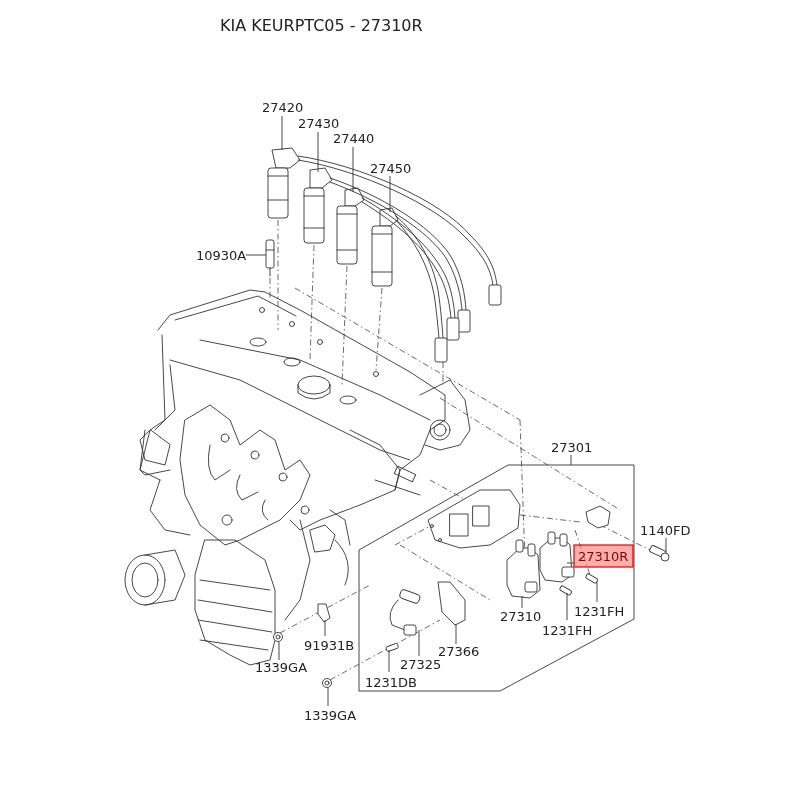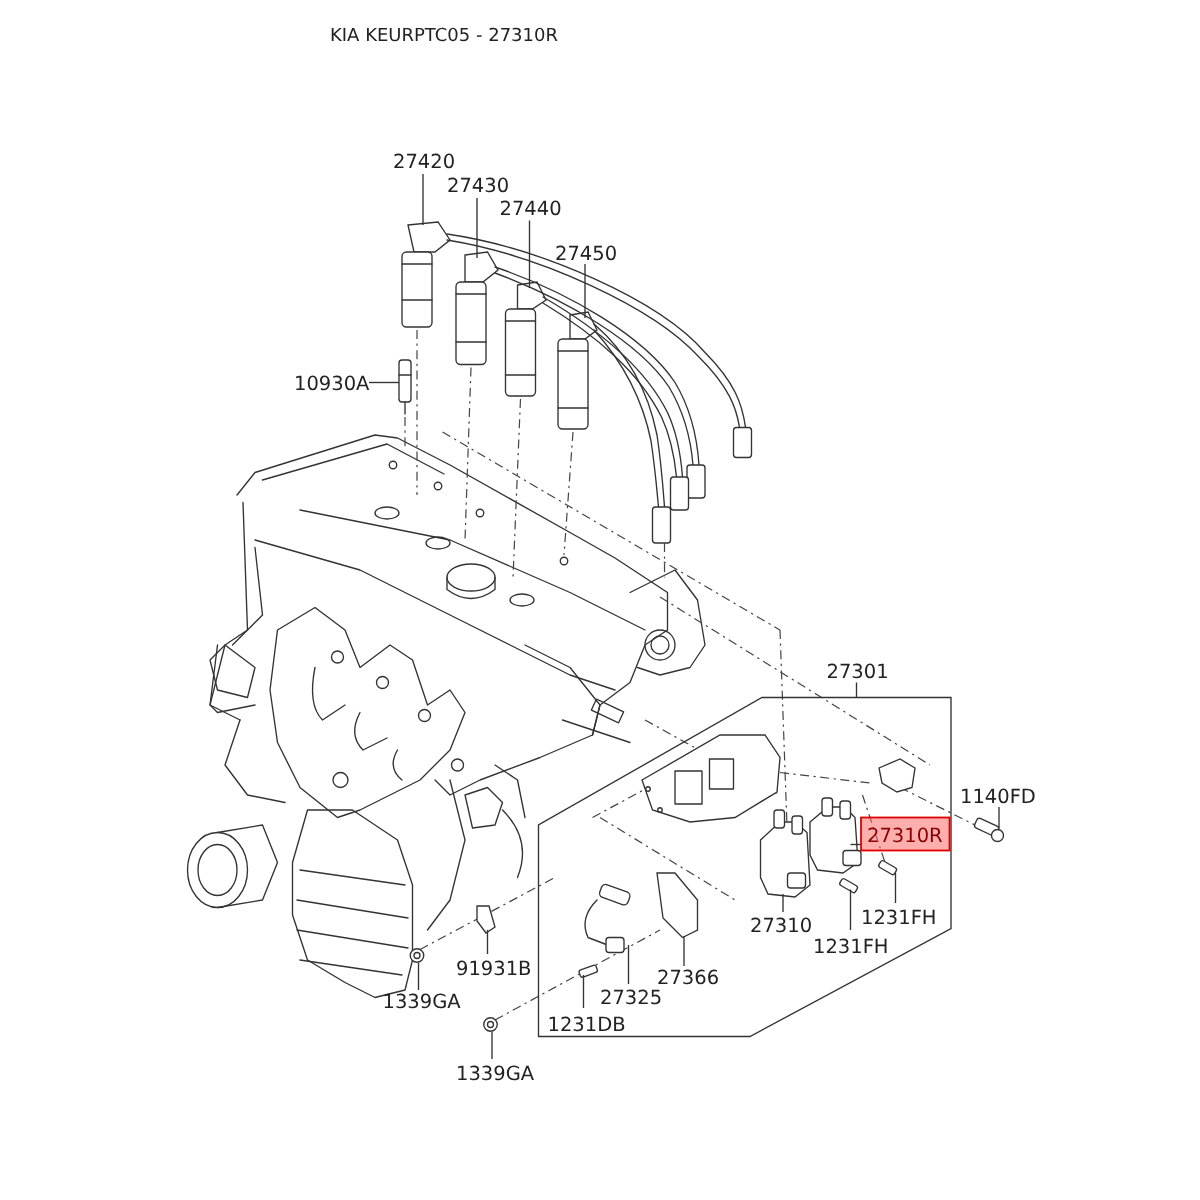--- a/index.html
+++ b/index.html
@@ -1,18 +1,18 @@
 <!DOCTYPE html>
 <html><head>
 <meta charset="utf-8">
 <style>
   html, body { margin: 0; padding: 0; background: #ffffff; }
   body { width: 800px; height: 800px; position: relative; overflow: hidden;
          font-family: "DejaVu Sans", "Liberation Sans", sans-serif; }
-  .title { position: absolute; left: 220px; top: 16px; font-size: 12px; color: #222; }
+  .title { position: absolute; left: 220px; top: 16px; font-size: 16px; color: #222; }
   svg.diagram { position: absolute; left: 0; top: 0; }
   .lbl { font-family: "DejaVu Sans", "Liberation Sans", sans-serif; font-size: 13px; fill: #222; }
   .part { fill: none; stroke: #333; stroke-width: 0.9; stroke-linejoin: round; stroke-linecap: round; }
   .part-fill { fill: #fff; stroke: #333; stroke-width: 0.9; }
   .leader { stroke: #333; stroke-width: 0.9; fill: none; }
   .dash { stroke: #444; stroke-width: 0.8; stroke-dasharray: 6 3 1.5 3; fill: none; }
   .frame { stroke: #333; stroke-width: 0.9; fill: none; }
   .hl-box { fill: #ff6b6b; fill-opacity: 0.55; stroke: #e00000; stroke-width: 1.2; }
   .hl-lbl { fill: #8a0000; }
 </style>

